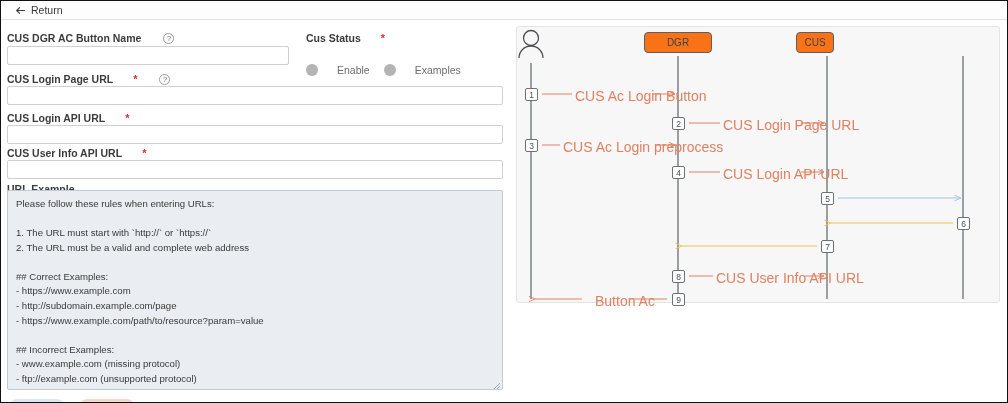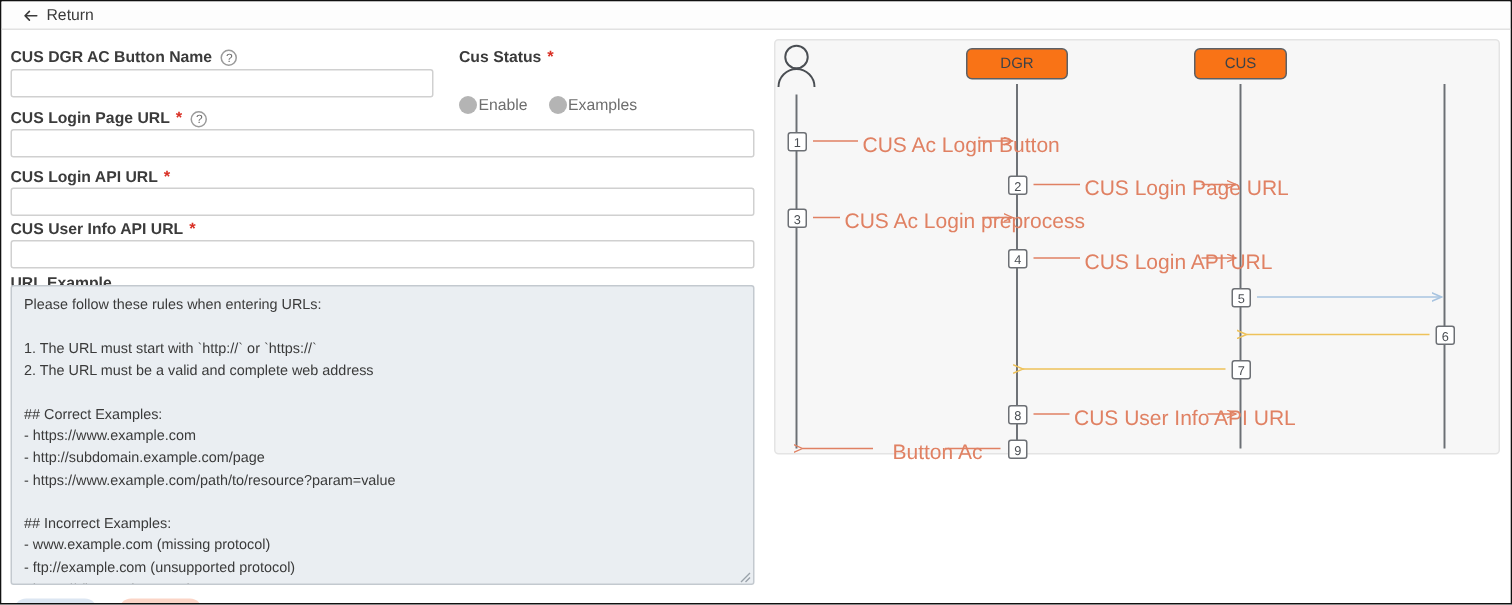--- a/index.html
+++ b/index.html
@@ -31,39 +31,39 @@
     font-size:9.5px; color:#8a8a8a; white-space:nowrap;margin-top:16px;
   }
   .breadcrumb .crumb-sep { color:#b8b8b8; margin:0 2px; }
   .breadcrumb .crumb-cur { color:#e8603c; }
 
   
   .form-pane { position:absolute; left:0; top:19px; width:508px; height:382px; background:#fff; }
 
   .field-label {
     position:absolute; font-size:10.5px; font-weight:bold; color:#3b3b3b;
-    white-space:nowrap; display:flex; align-items:center; gap:4px;
+    white-space:nowrap; display:flex; align-items:center; gap:20px;
   }
   .req { color:#d93025; font-weight:bold; font-size:11px; line-height:1; }
   .help-icon {
     display:inline-block; width:11px; height:11px; border-radius:50%;
     border:1px solid #9b9b9b; color:#6c6c6c; font-size:8px; line-height:9px;
     text-align:center; font-weight:normal; cursor:pointer; margin-left:2px;
   }
 
   .txt-input {
     position:absolute; height:19px; background:#fff;
     border:1px solid #d0d0d0; border-radius:2px;
     font-family:"Liberation Sans", sans-serif; font-size:10.5px; color:#333;
     padding:0 5px; outline:none;
   }
 
   
   .radio-group { position:absolute; display:flex; align-items:center; gap:14px; }
-  .radio-opt { display:flex; align-items:center; gap:1px; cursor:pointer; }
+  .radio-opt { display:flex; align-items:center; gap:19px; cursor:pointer; }
   .radio-dot {
     width:12px; height:12px; border-radius:50%; background:#b4b4b4;
     display:inline-block; flex:0 0 auto;
   }
   .radio-txt { font-size:10.5px; color:#6e6e6e; }
 
   
   .url-example-box {
     position:absolute; left:6px; top:170px; width:496px; height:200px;
     background:#eaeef2; border:1px solid #c3c9cf; border-radius:2px;
@@ -252,21 +252,21 @@
         <line x1="300" y1="219" x2="165" y2="219" stroke="#eec25a" stroke-width="1.1" marker-end="url(#ah-a-l)"></line>
 
         <line x1="172" y1="249" x2="196" y2="249" stroke="#e08163" stroke-width="1"></line>
         <line x1="288" y1="249" x2="307" y2="249" stroke="#e08163" stroke-width="1" marker-end="url(#ah-o-r)"></line>
 
         <line x1="150" y1="272" x2="113" y2="272" stroke="#e08163" stroke-width="1"></line>
         <line x1="65" y1="272" x2="18" y2="272" stroke="#e08163" stroke-width="1" marker-end="url(#ah-o-l)"></line>
       </svg>
 
       <div class="node-box" style="left:127px; top:5px; width:68px;">DGR</div>
-      <div class="node-box" style="left:279px; top:5px; width:62px;">CUS</div>
+      <div class="node-box" style="left:279px; top:5px; width:38px;">CUS</div>
 
       <div class="num-box" style="left:8px;   top:61px;">1</div>
       <div class="num-box" style="left:155px; top:90px;">2</div>
       <div class="num-box" style="left:8px;   top:112px;">3</div>
       <div class="num-box" style="left:155px; top:139px;">4</div>
       <div class="num-box" style="left:304px; top:165px;">5</div>
       <div class="num-box" style="left:440px; top:190px;">6</div>
       <div class="num-box" style="left:304px; top:213px;">7</div>
       <div class="num-box" style="left:155px; top:243px;">8</div>
       <div class="num-box" style="left:155px; top:266px;">9</div>

